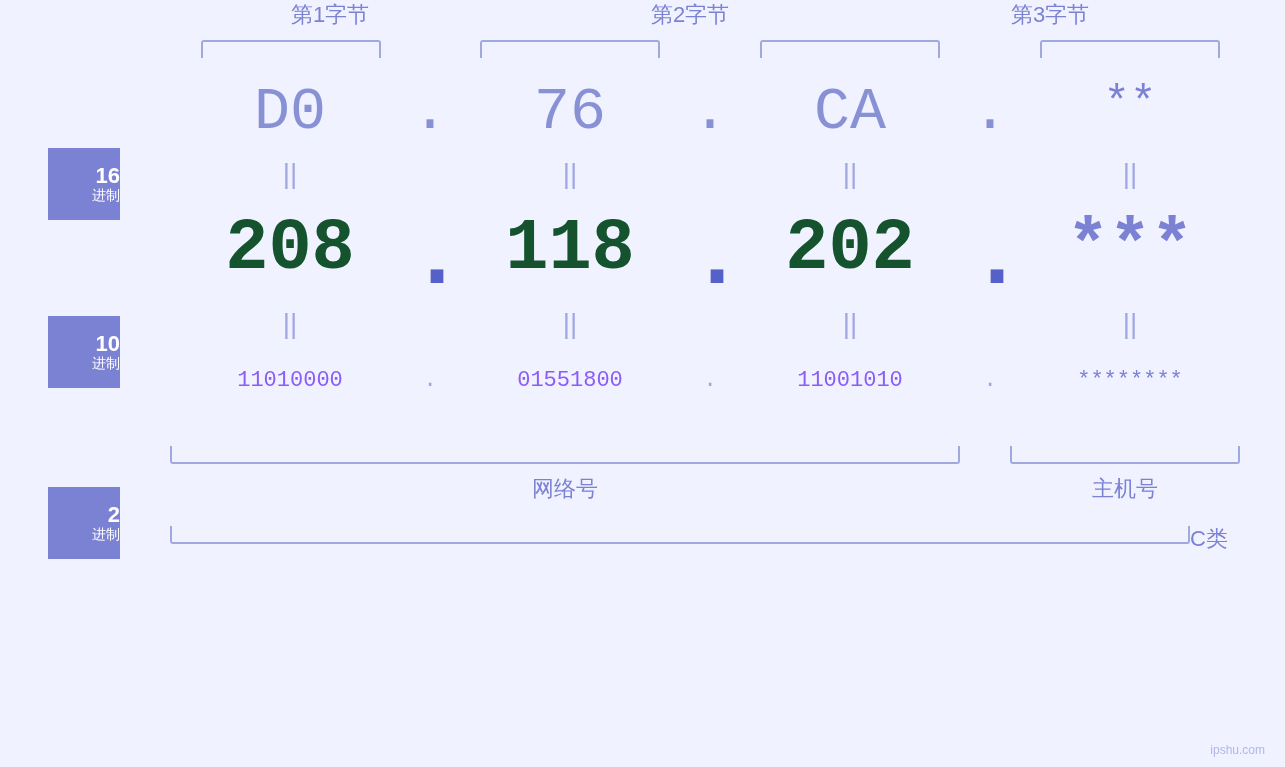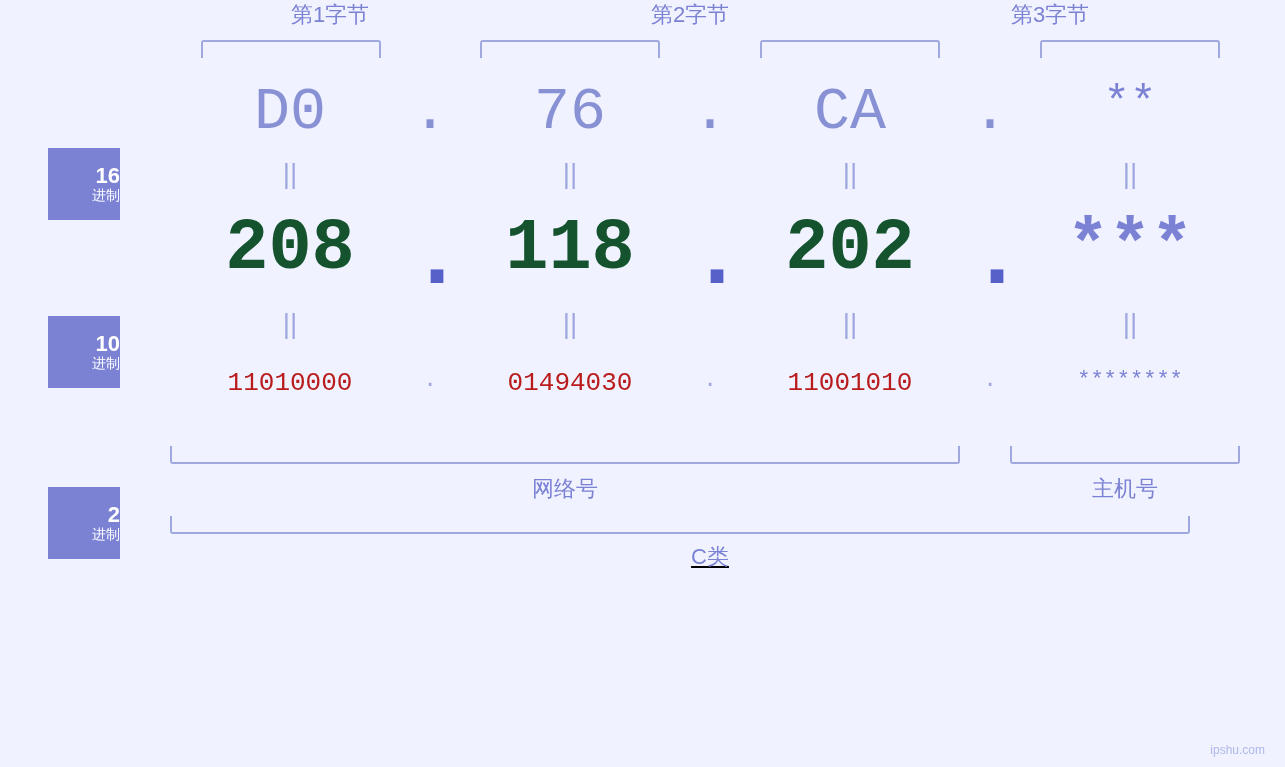--- a/index.html
+++ b/index.html
@@ -172,22 +172,22 @@
     .binary-row {
       display: flex;
       align-items: center;
       width: 100%;
       height: 70px;
     }
 
     .binary-value {
       flex: 1;
       text-align: center;
-      color: #b91c1c;
-      font-size: 26px;
+      color: #8b5cf6;
+      font-size: 22px;
       font-family: 'Courier New', Courier, monospace;
     }
 
     .binary-dot {
       color: #a0a8e0;
       font-size: 22px;
       font-family: 'Courier New', Courier, monospace;
       width: 40px;
       text-align: center;
     }
@@ -325,42 +325,42 @@
       <div class="cell-2 equals-cell">||</div>
       <div class="sep"></div>
       <div class="cell-3 equals-cell">||</div>
       <div class="sep"></div>
       <div class="cell-4 equals-cell">||</div>
     </div>
 
     <div class="flex-row-with-dots binary-row">
       <div class="cell-1 binary-value">11010000</div>
       <div class="sep binary-dot">.</div>
-      <div class="cell-2 binary-value">01494030</div>
+      <div class="cell-2 binary-value">01551800</div>
       <div class="sep binary-dot">.</div>
       <div class="cell-3 binary-value">11001010</div>
       <div class="sep binary-dot">.</div>
       <div class="cell-4 binary-value binary-hidden">********</div>
     </div>
 
     <div style="display:flex; width:100%; margin-top:8px; align-items:flex-start;">
 
       <div style="display:flex;flex-direction:column;align-items:center;">
         <div style="width:790px; height:18px; border:2px solid #a0a8e0; border-top:none; border-radius:0 0 3px 3px;"></div>
         <div class="bracket-label">网络号</div>
       </div>
       <div style="width:50px;"></div>
 
       <div style="display:flex;flex-direction:column;align-items:center;">
         <div style="width:230px; height:18px; border:2px solid #a0a8e0; border-top:none; border-radius:0 0 3px 3px;"></div>
         <div class="bracket-label">主机号</div>
       </div>
     </div>
 
-    <div style="display:flex;flex-direction:column;margin-top:12px;width:100%;text-decoration:underline;">
+    <div style="display:flex;flex-direction:row;align-items:center;margin-top:12px;width:100%;">
       <div style="width:1020px; height:18px; border:2px solid #a0a8e0; border-top:none; border-radius:0 0 3px 3px;"></div>
       <div class="class-label">C类</div>
     </div>
 
   </div>
 
   <div class="watermark">ipshu.com</div>
 
 </div>
 

